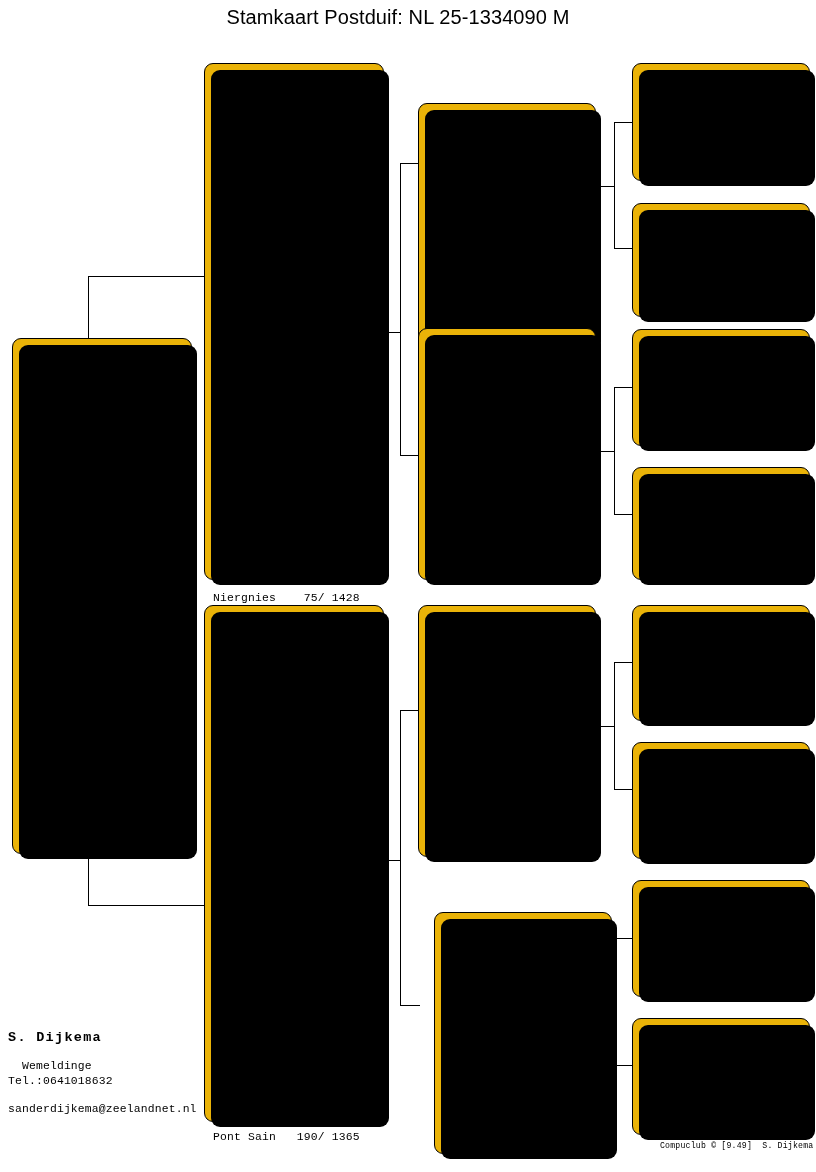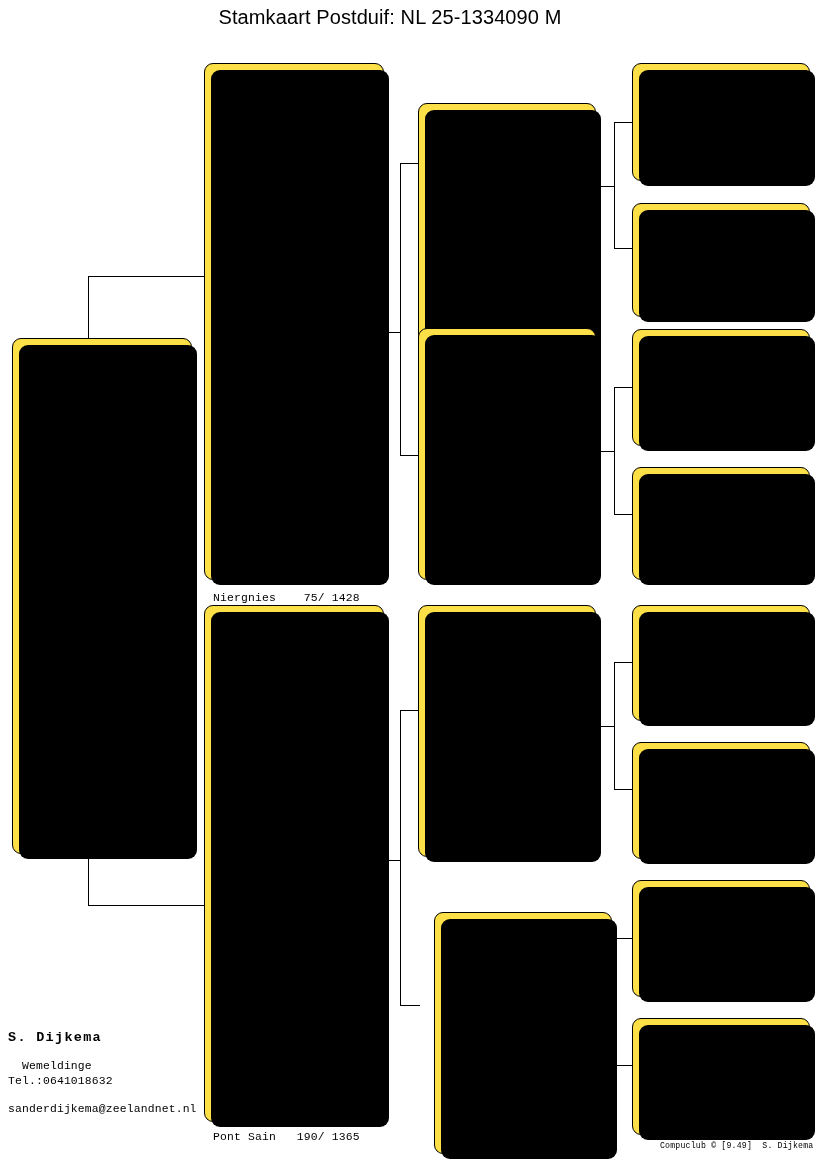--- a/index.html
+++ b/index.html
@@ -1,24 +1,24 @@
 <!DOCTYPE html>
 <html><head>
 <meta charset="utf-8">
 <style>
   html,body{margin:0;padding:0;background:#ffffff;}
   body{width:816px;height:1172px;position:relative;overflow:hidden;
        font-family:"Liberation Mono","DejaVu Sans Mono",monospace;color:#000;}
 
-  #title{position:absolute;left:4px;top:6px;width:772px;text-align:center;
+  #title{position:absolute;left:12px;top:6px;width:772px;text-align:center;
          font-family:"Liberation Sans","DejaVu Sans",sans-serif;
          font-size:20px;font-weight:400;letter-spacing:.1px;}
 
   
-  .box{position:absolute;box-sizing:border-box;background:#fde047;border:1.4px solid #000;
+  .box{position:absolute;box-sizing:border-box;background:#eab308;border:1.4px solid #000;
        border-radius:9px;z-index:4;}
   .box::after{content:"";position:absolute;left:6px;top:6px;width:100%;height:100%;
        background:#000;border-radius:9px;z-index:-1;}
   .bx-in{position:absolute;left:8px;top:6px;right:10px;}
   .ln{font-size:11.4px;line-height:15.45px;white-space:pre;letter-spacing:.15px;}
   .ring{font-weight:bold;font-style:italic;letter-spacing:.6px;}
   .nick{font-style:italic;font-weight:bold;}
   .owner{font-weight:bold;}
   .spacer{height:15.45px;}
 

